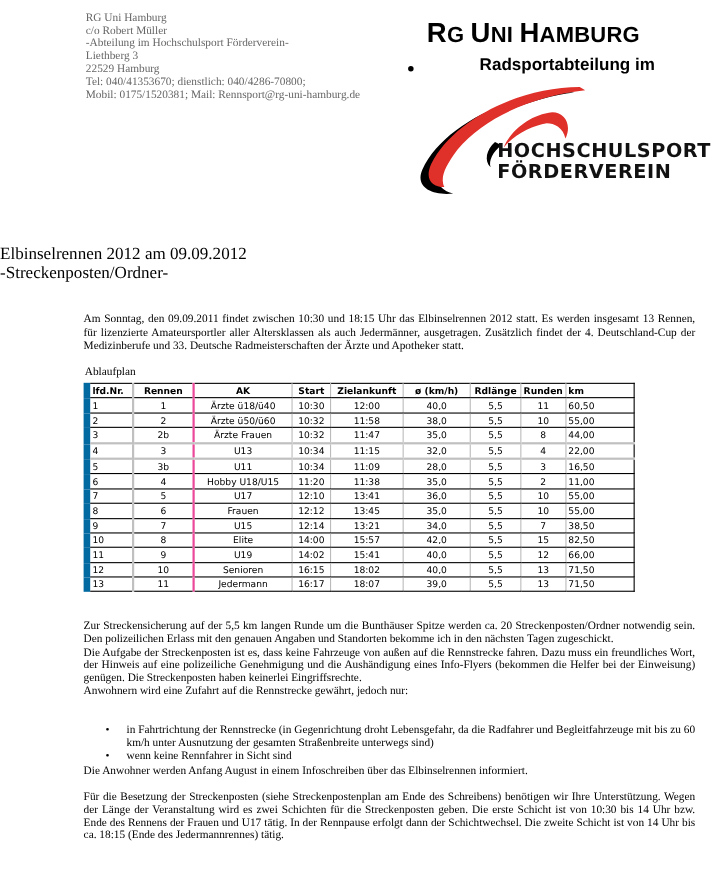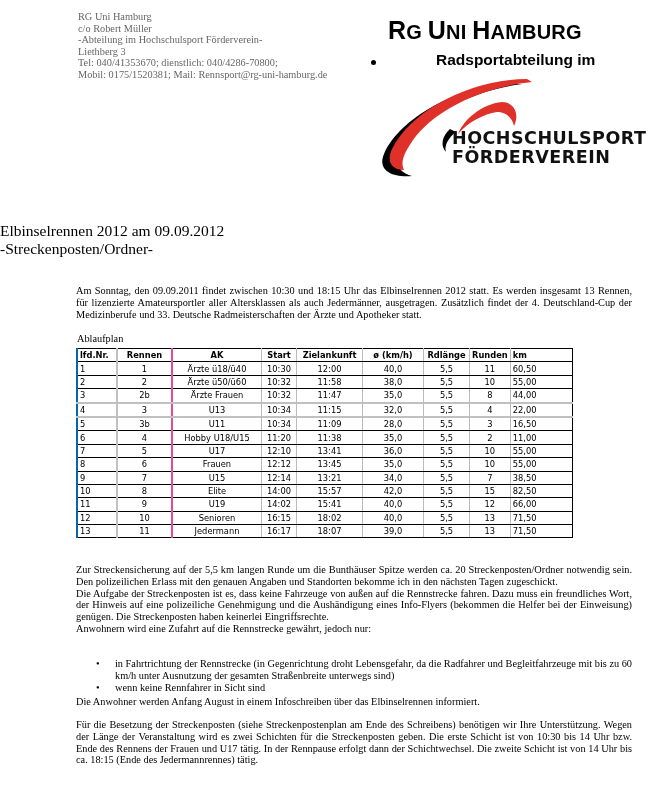--- a/index.html
+++ b/index.html
@@ -50,40 +50,41 @@
       font-family: "DejaVu Sans", sans-serif; font-size: 8.3px;
     }
     table.plan th, table.plan td {
       padding: 0 2px; height: 12.4px; line-height: 12px; white-space: nowrap;
       border-bottom: 1px solid #000; border-right: 1px solid #bbb;
     }
     table.plan th { font-weight: bold; border-top: 1px solid #000; border-bottom: 1px solid #000; }
     table.plan tr.gray td { border-bottom: 2px solid #c0c0c0; }
     table.plan td.num, table.plan th.num { text-align: left; }
     table.plan td.c, table.plan th.c { text-align: center; }
-    table.plan td:first-child, table.plan th:first-child { border-left: 2px solid #0369a1; border-right: 2px solid #c0c0c0; }
+    table.plan td:first-child, table.plan th:first-child { border-left: 6px solid #0369a1; border-right: 2px solid #c0c0c0; }
     table.plan td:nth-child(3), table.plan th:nth-child(3) { border-left: 2px solid #ec4899; }
     table.plan td:last-child, table.plan th:last-child { border-right: 1px solid #000; }
     .col1 { width: 34px; } .col2 { width: 49px; } .col3 { width: 84px; } .col4 { width: 30px; }
     .col5 { width: 61px; } .col6 { width: 56px; } .col7 { width: 41px; } .col8 { width: 35px; } .col9 { width: 57px; }
     .p2 { top: 564px; }
     .bullets { position: absolute; left: 76px; top: 658px; width: 556px; font-size: 10.3px; line-height: 11.8px; }
     .bullets .bi { position: relative; padding-left: 39px; text-align: justify; }
     .bullets .dot { position: absolute; left: 20px; top: 0; }
     .p3 { top: 696px; }
     .p4 { top: 719px; }
   </style>
 </head>
 <body>
 
 <div class="sender">
   <div>RG Uni Hamburg</div>
   <div>c/o Robert Müller</div>
   <div>-Abteilung im Hochschulsport Förderverein-</div>
   <div>Liethberg 3</div>
+  <div>22529 Hamburg</div>
   <div>Tel: 040/41353670; dienstlich: 040/4286-70800;</div>
   <div>Mobil: 0175/1520381; Mail: Rennsport@rg-uni-hamburg.de</div>
 </div>
 
 <div class="brand">
   <div class="brand-title">
     <span>R</span><span class="sc">G </span><span>U</span><span class="sc">NI </span><span>H</span><span class="sc">AMBURG</span>
   </div>
   <div class="brand-bullet"></div>
   <div class="brand-sub">Radsportabteilung im</div>

